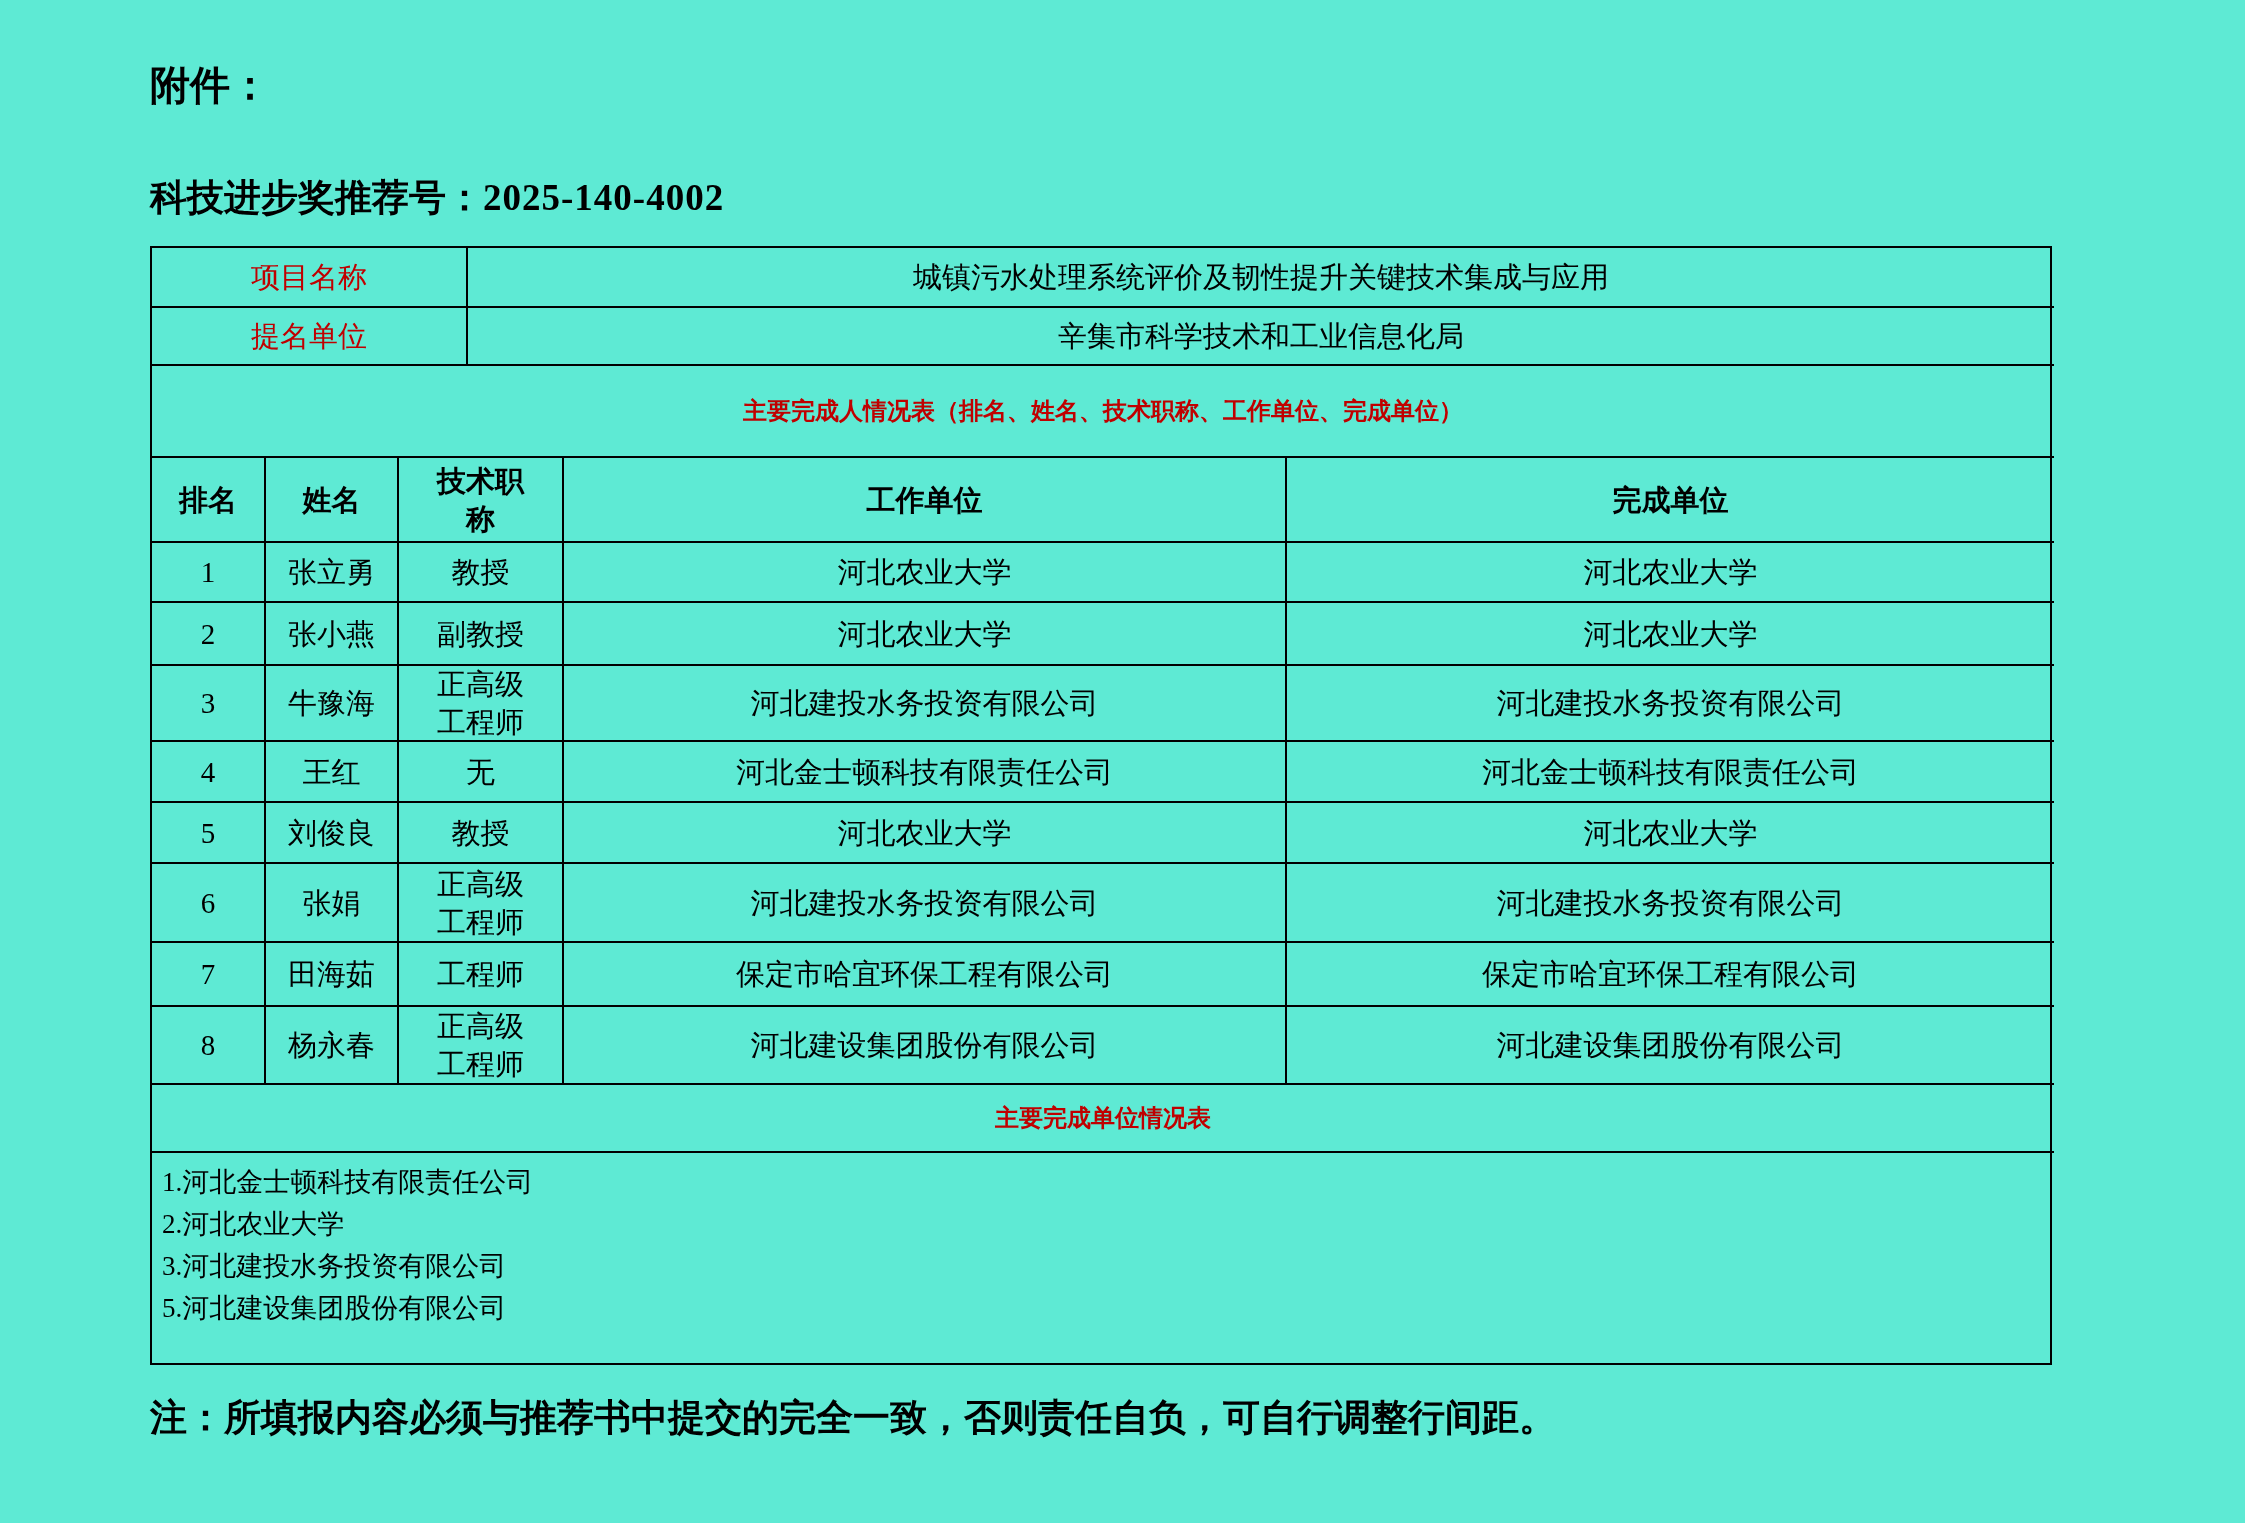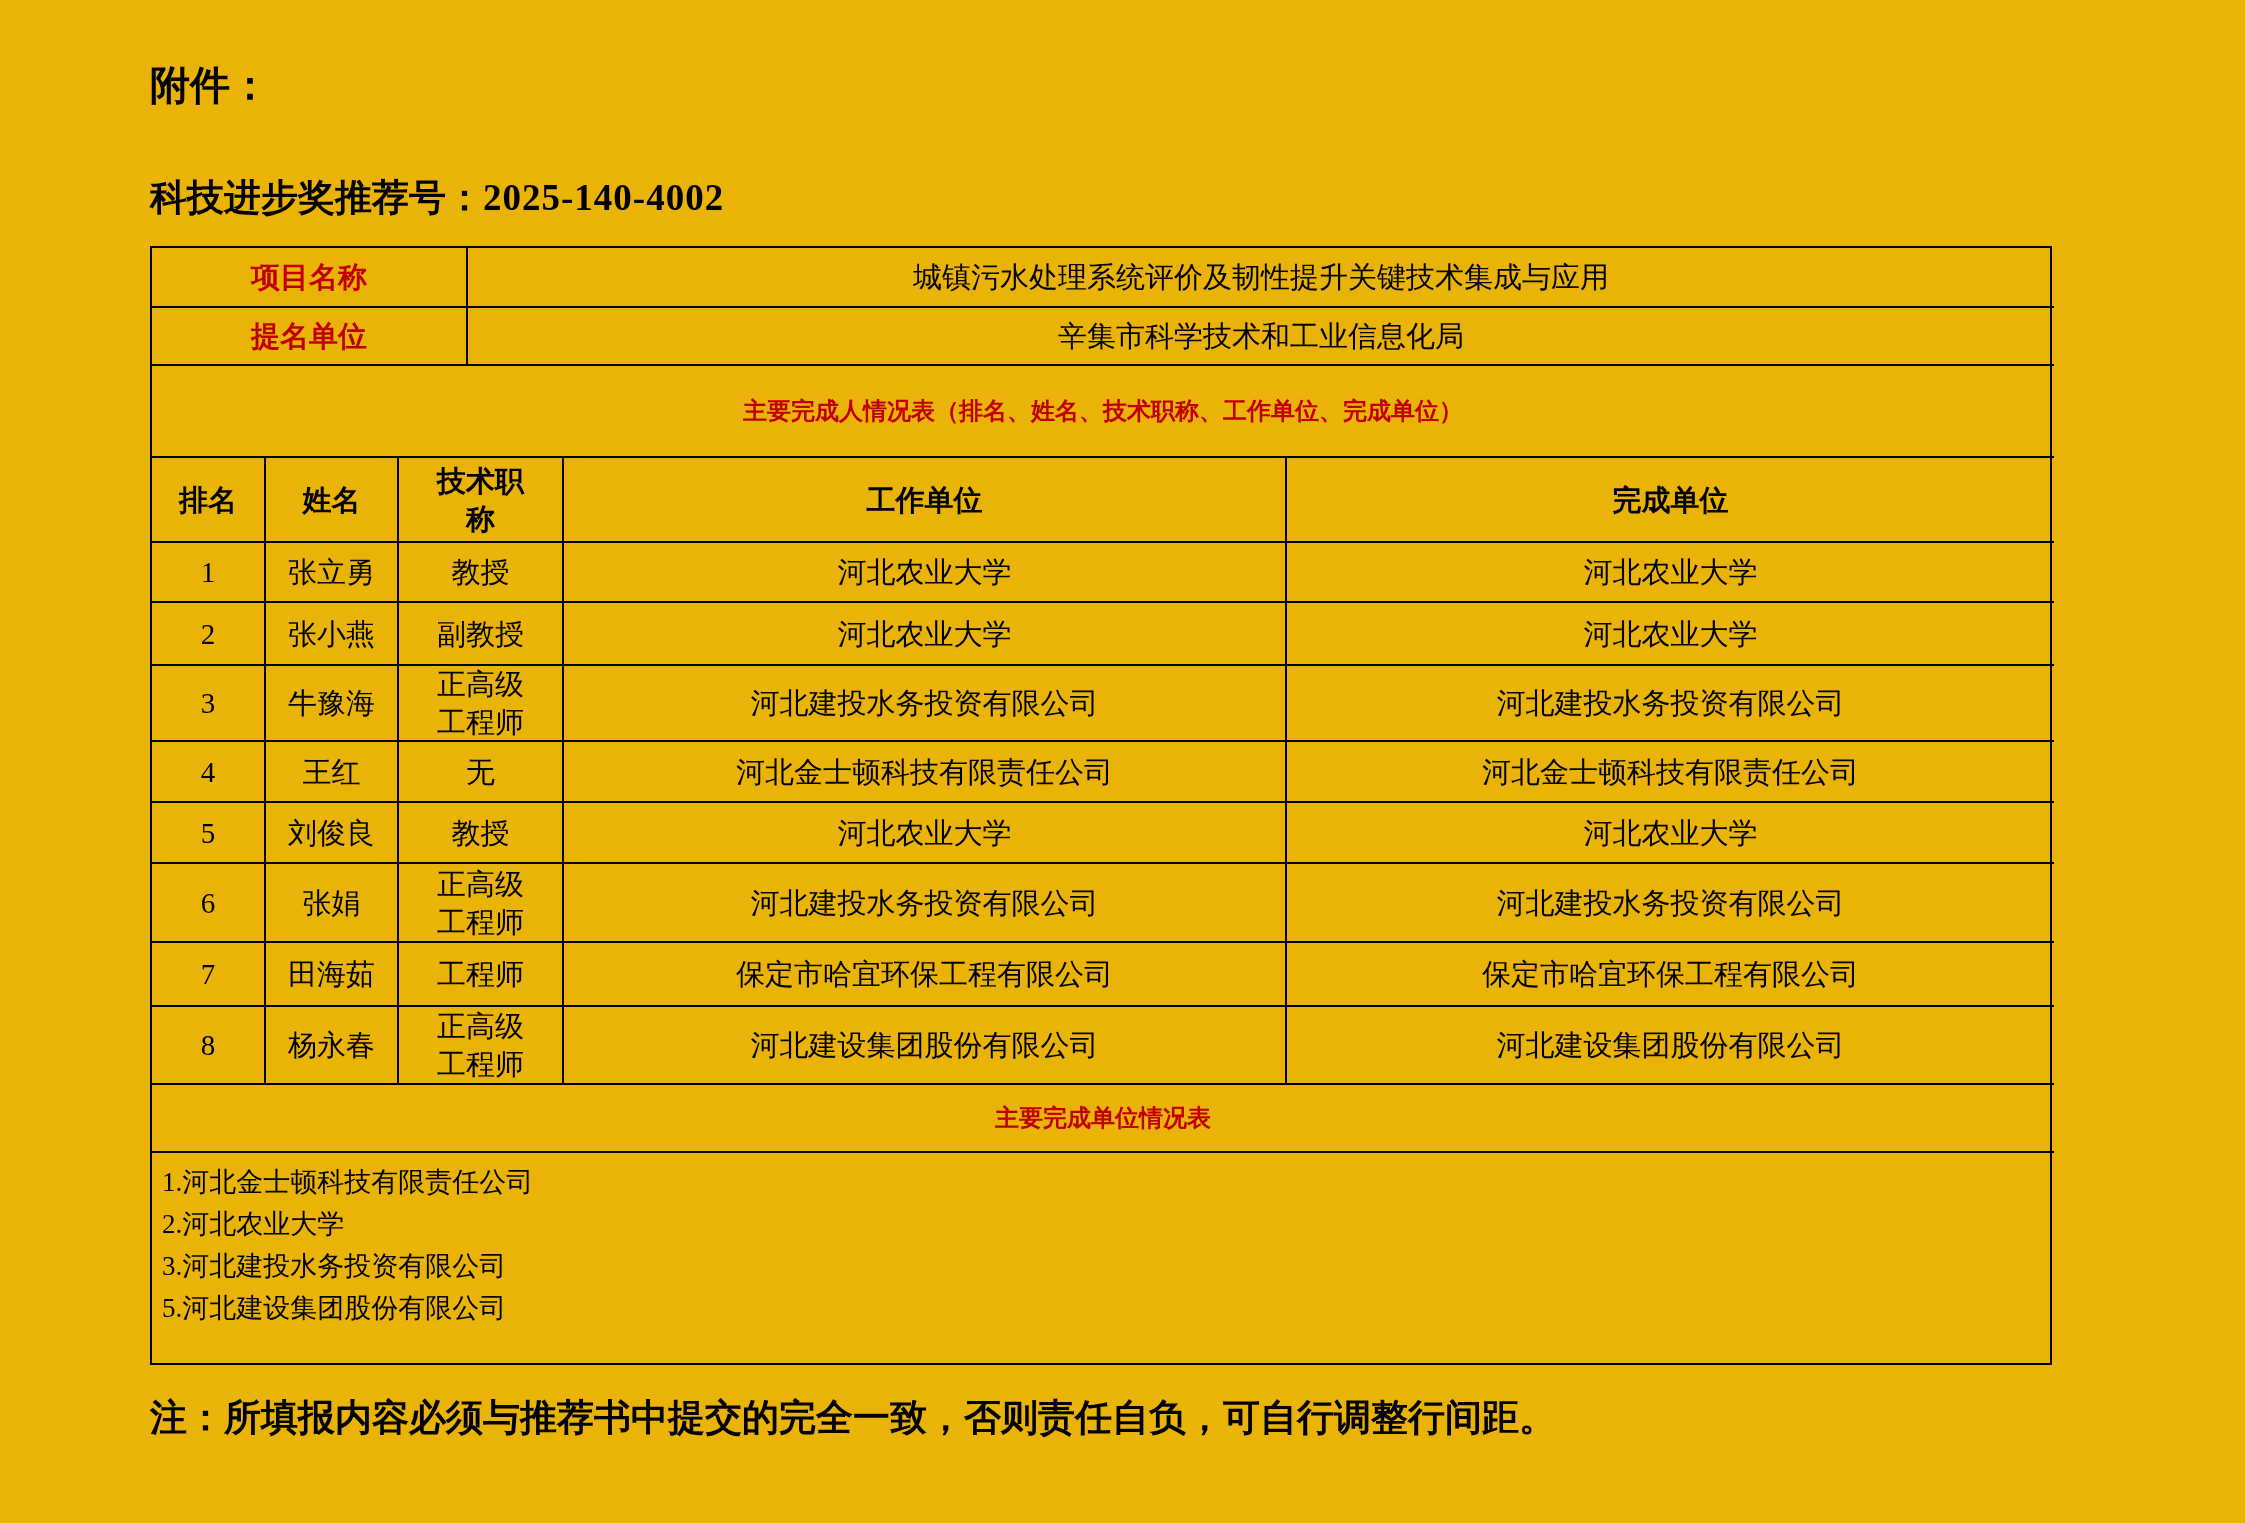--- a/index.html
+++ b/index.html
@@ -4,21 +4,21 @@
 <style>
   html, body {
     margin: 0;
     padding: 0;
     background: #ffffff;
   }
   .page {
     position: relative;
     width: 2245px;
     height: 1523px;
-    background: #eab308;
+    background: #5eead4;
     font-family: "Liberation Serif", serif;
     color: #000000;
     overflow: hidden;
   }
   .content {
     margin-left: 150px;
     width: 1905px;
   }
   .attachment {
     padding-top: 62px;
@@ -64,21 +64,21 @@
   .span-label { grid-column: 1 / 4; }
   .span-value { grid-column: 4 / 7; }
   .span-all   { grid-column: 1 / 7; }
   .col-rank  { grid-column: 1 / 2; }
   .col-name  { grid-column: 2 / 3; }
   .col-title { grid-column: 3 / 5; padding: 0 37px; }
   .col-work  { grid-column: 5 / 6; }
   .col-comp  { grid-column: 6 / 7; }
   .red-label {
     color: #c00000;
-    font-weight: bold;
+    font-weight: normal;
   }
   .red-title {
     color: #c00000;
     font-weight: bold;
     font-size: 24px;
   }
   .header-cell {
     font-weight: bold;
   }
   .unit-list {

